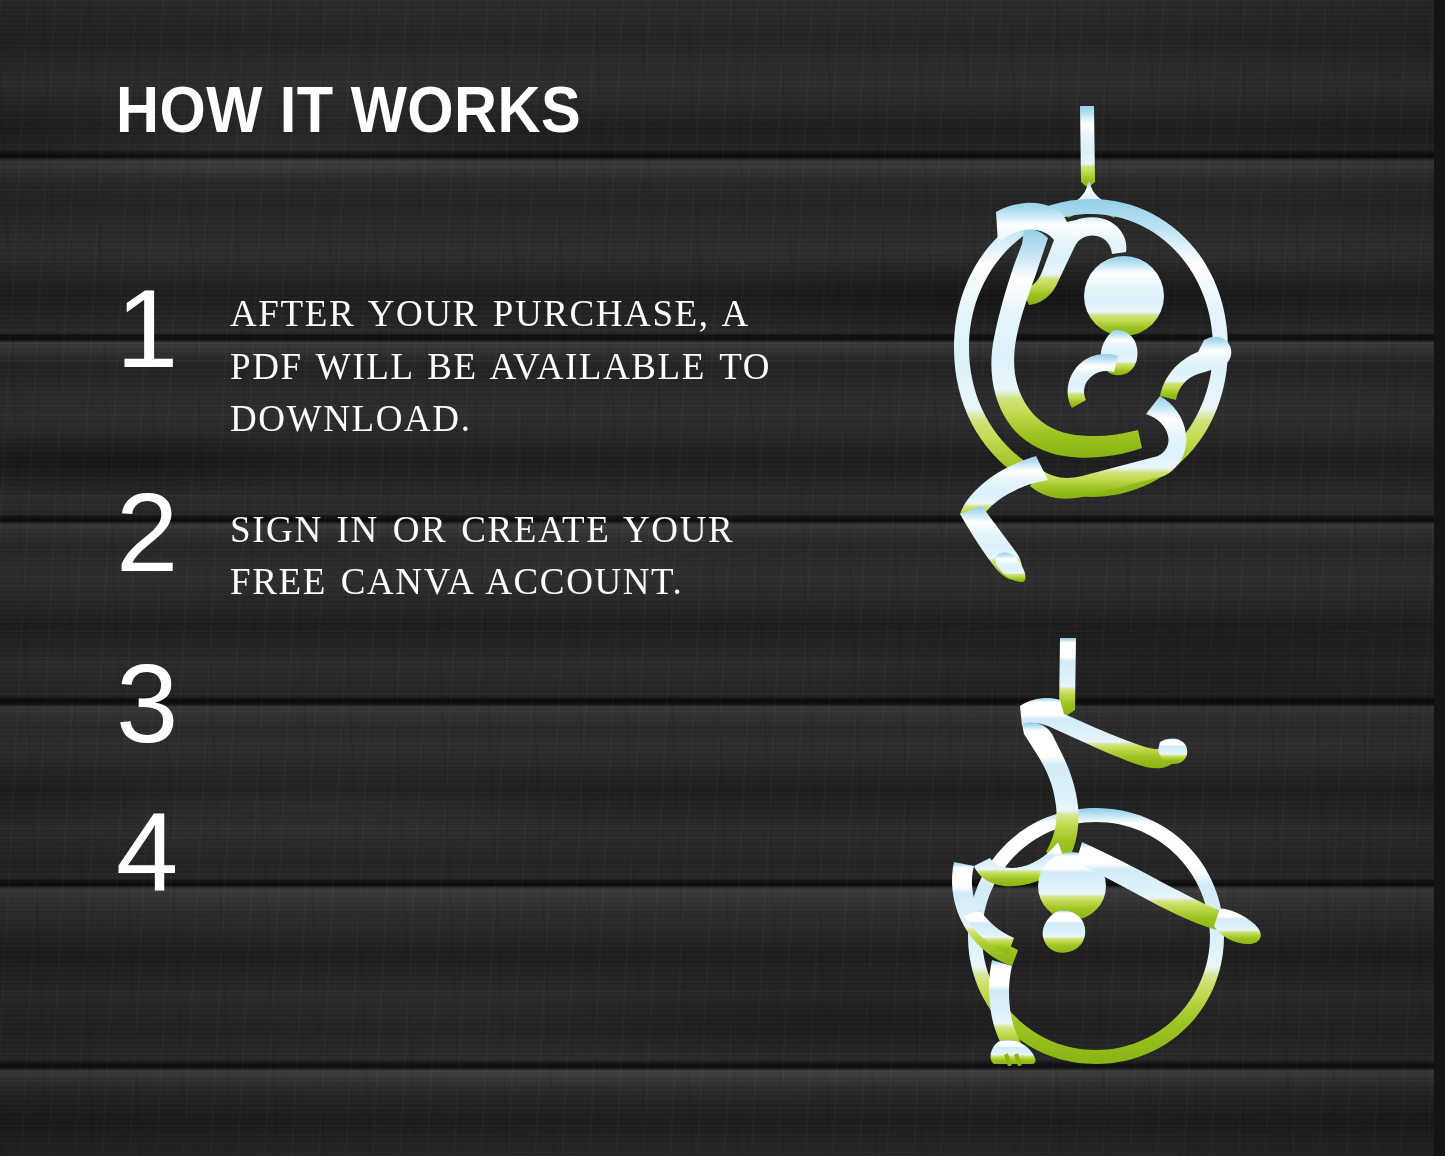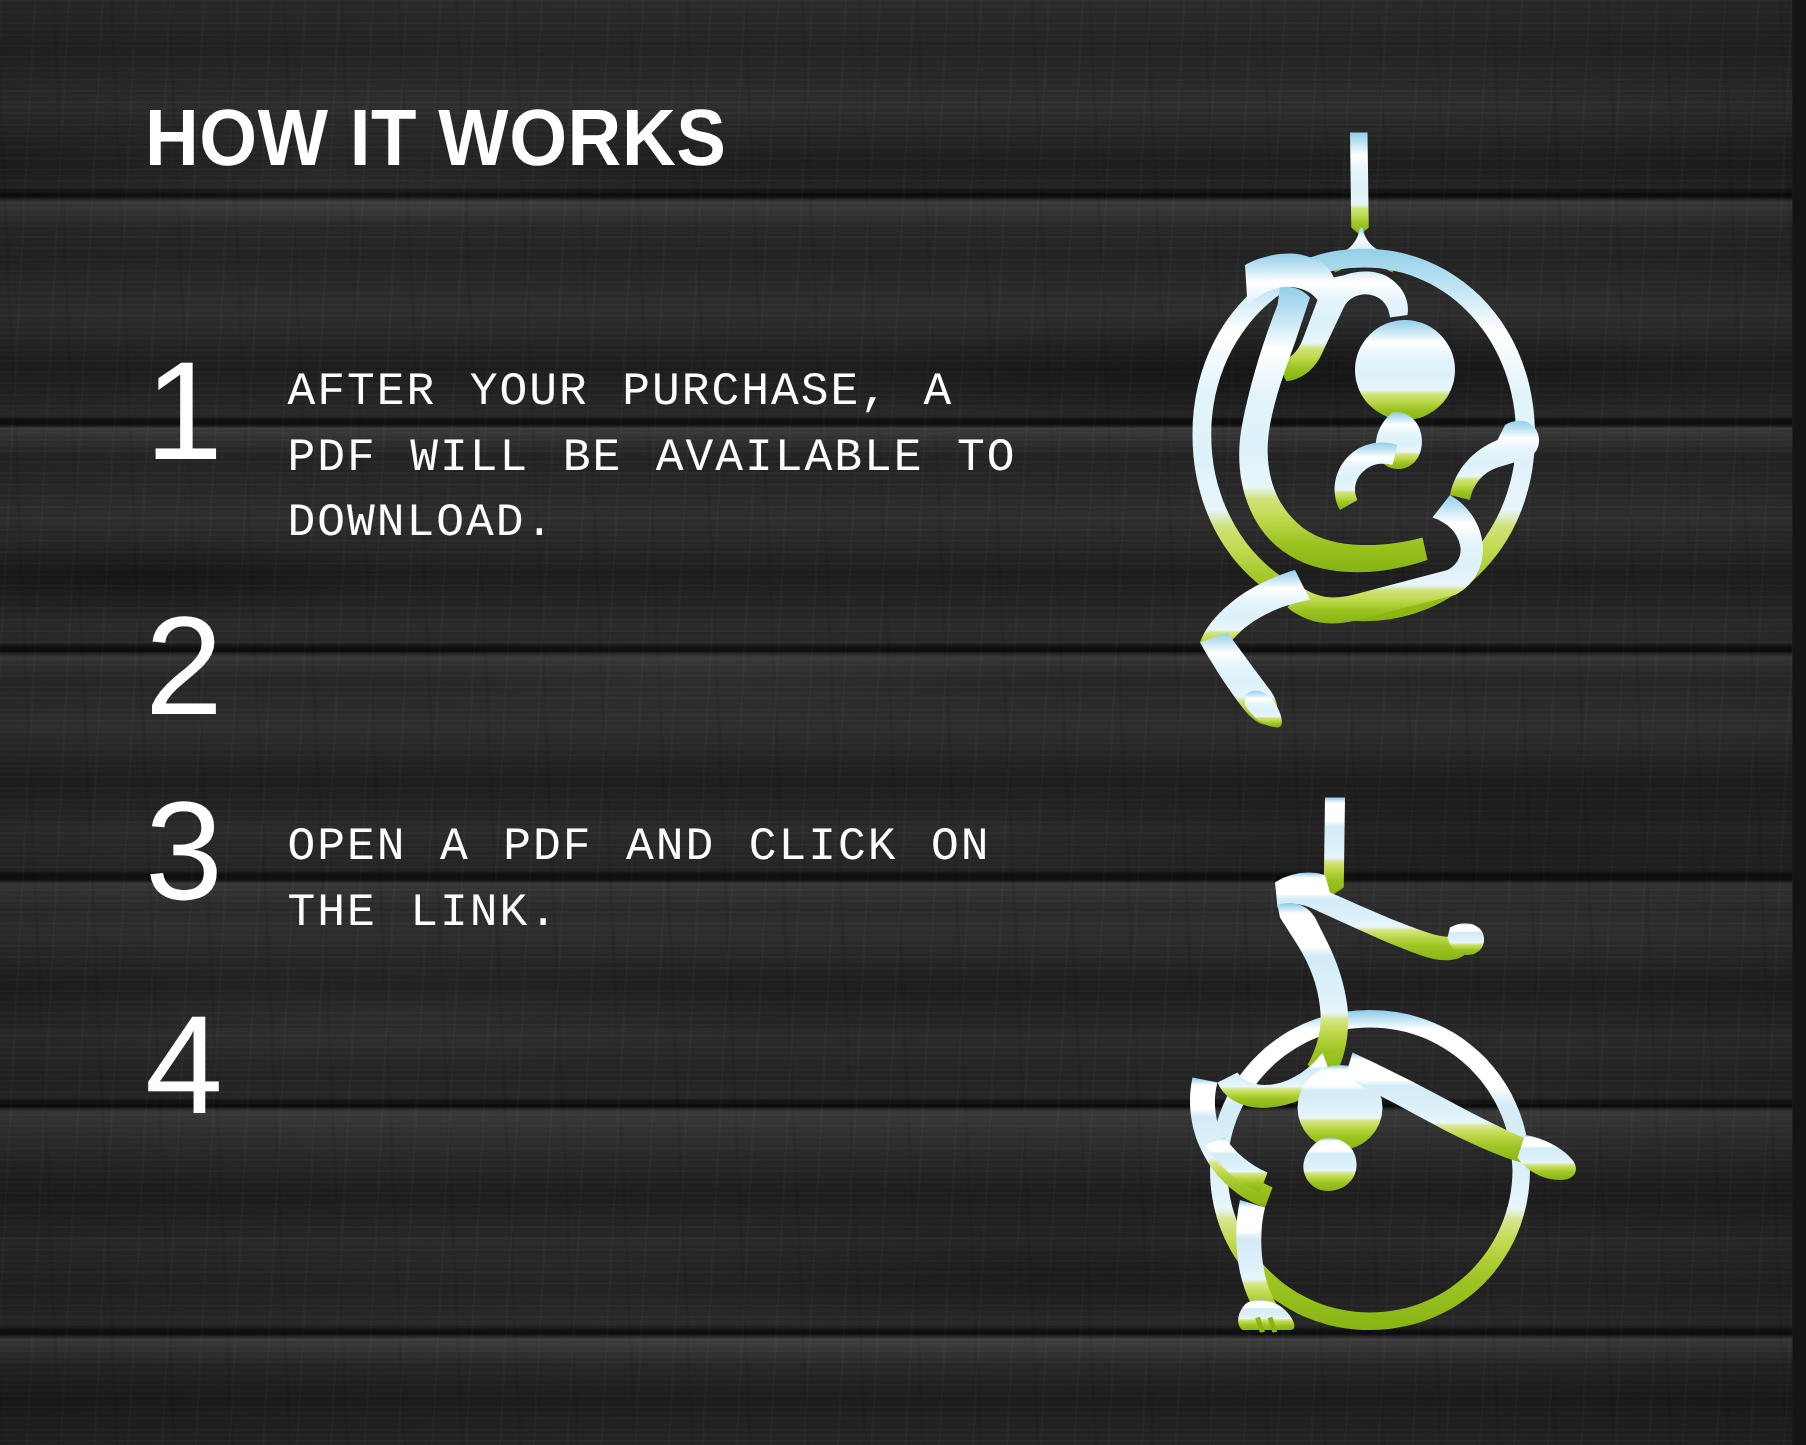--- a/index.html
+++ b/index.html
@@ -127,21 +127,21 @@
     font-family:"Liberation Sans","DejaVu Sans",sans-serif;
     font-weight:300;
     font-size:112px;
     line-height:0.95;
     text-align:left;
     padding-left:4px;
   }
   .step-text{
     flex:1 1 auto;
     color:#fcfcfc;
-    font-family:Liberation Mono, monospace;
+    font-family:Liberation Serif, serif;
     font-weight:400;
     font-size:37px;
     line-height:1.42;
     letter-spacing:1.6px;
     text-transform:uppercase;
     padding-top:16px;
     word-spacing:3px;
   }
   .step:nth-child(1) .step-text{ padding-top:12px; }
   .step:nth-child(2) .step-text{ padding-top:24px; }
@@ -168,25 +168,25 @@
 
   <div class="steps">
 
     <div class="step">
       <div class="step-num">1</div>
       <div class="step-text">After your purchase, a PDF will be available to download.</div>
     </div>
 
     <div class="step">
       <div class="step-num">2</div>
+      <div class="step-text">Sign in or create your free Canva account.</div>
     </div>
 
     <div class="step">
       <div class="step-num">3</div>
-      <div class="step-text">Open a PDF and click on the link.</div>
     </div>
 
     <div class="step">
       <div class="step-num">4</div>
     </div>
 
   </div>
 
   <div class="fig" id="figure-top">
     <svg viewBox="0 0 360 480" width="360" height="480" xmlns="http://www.w3.org/2000/svg">

